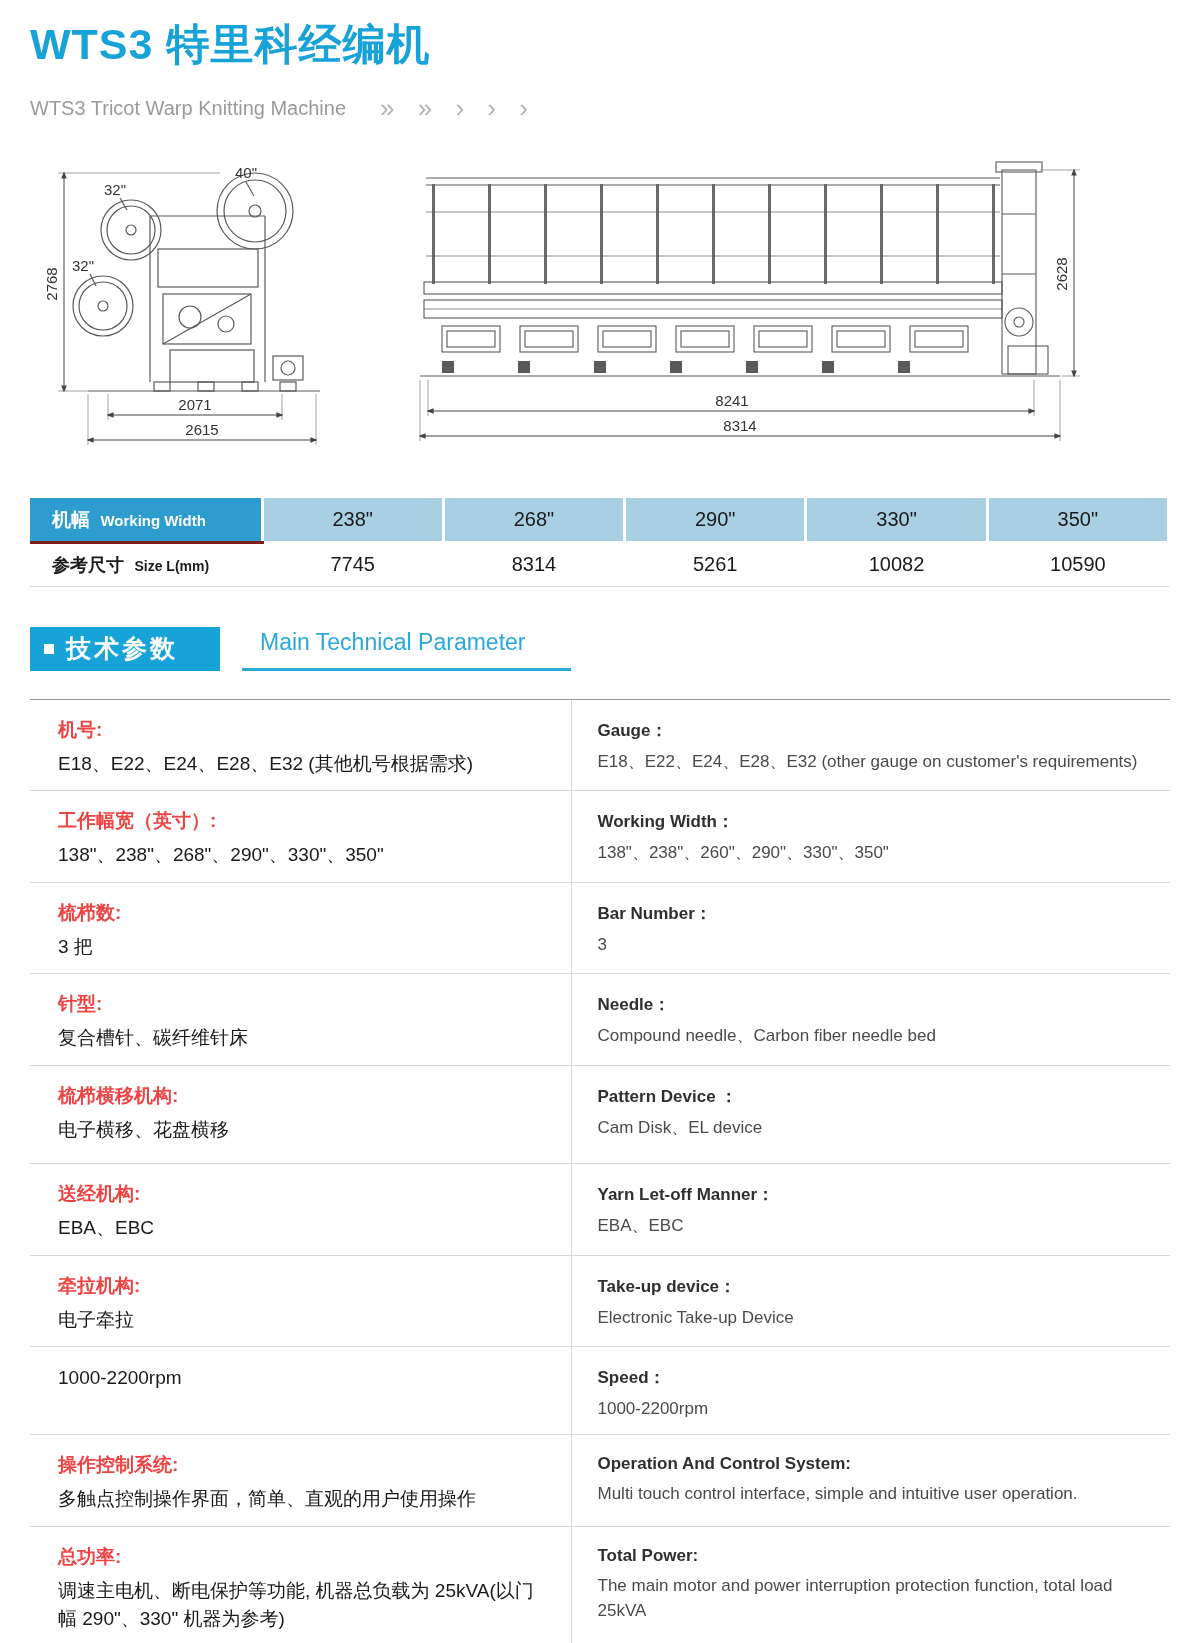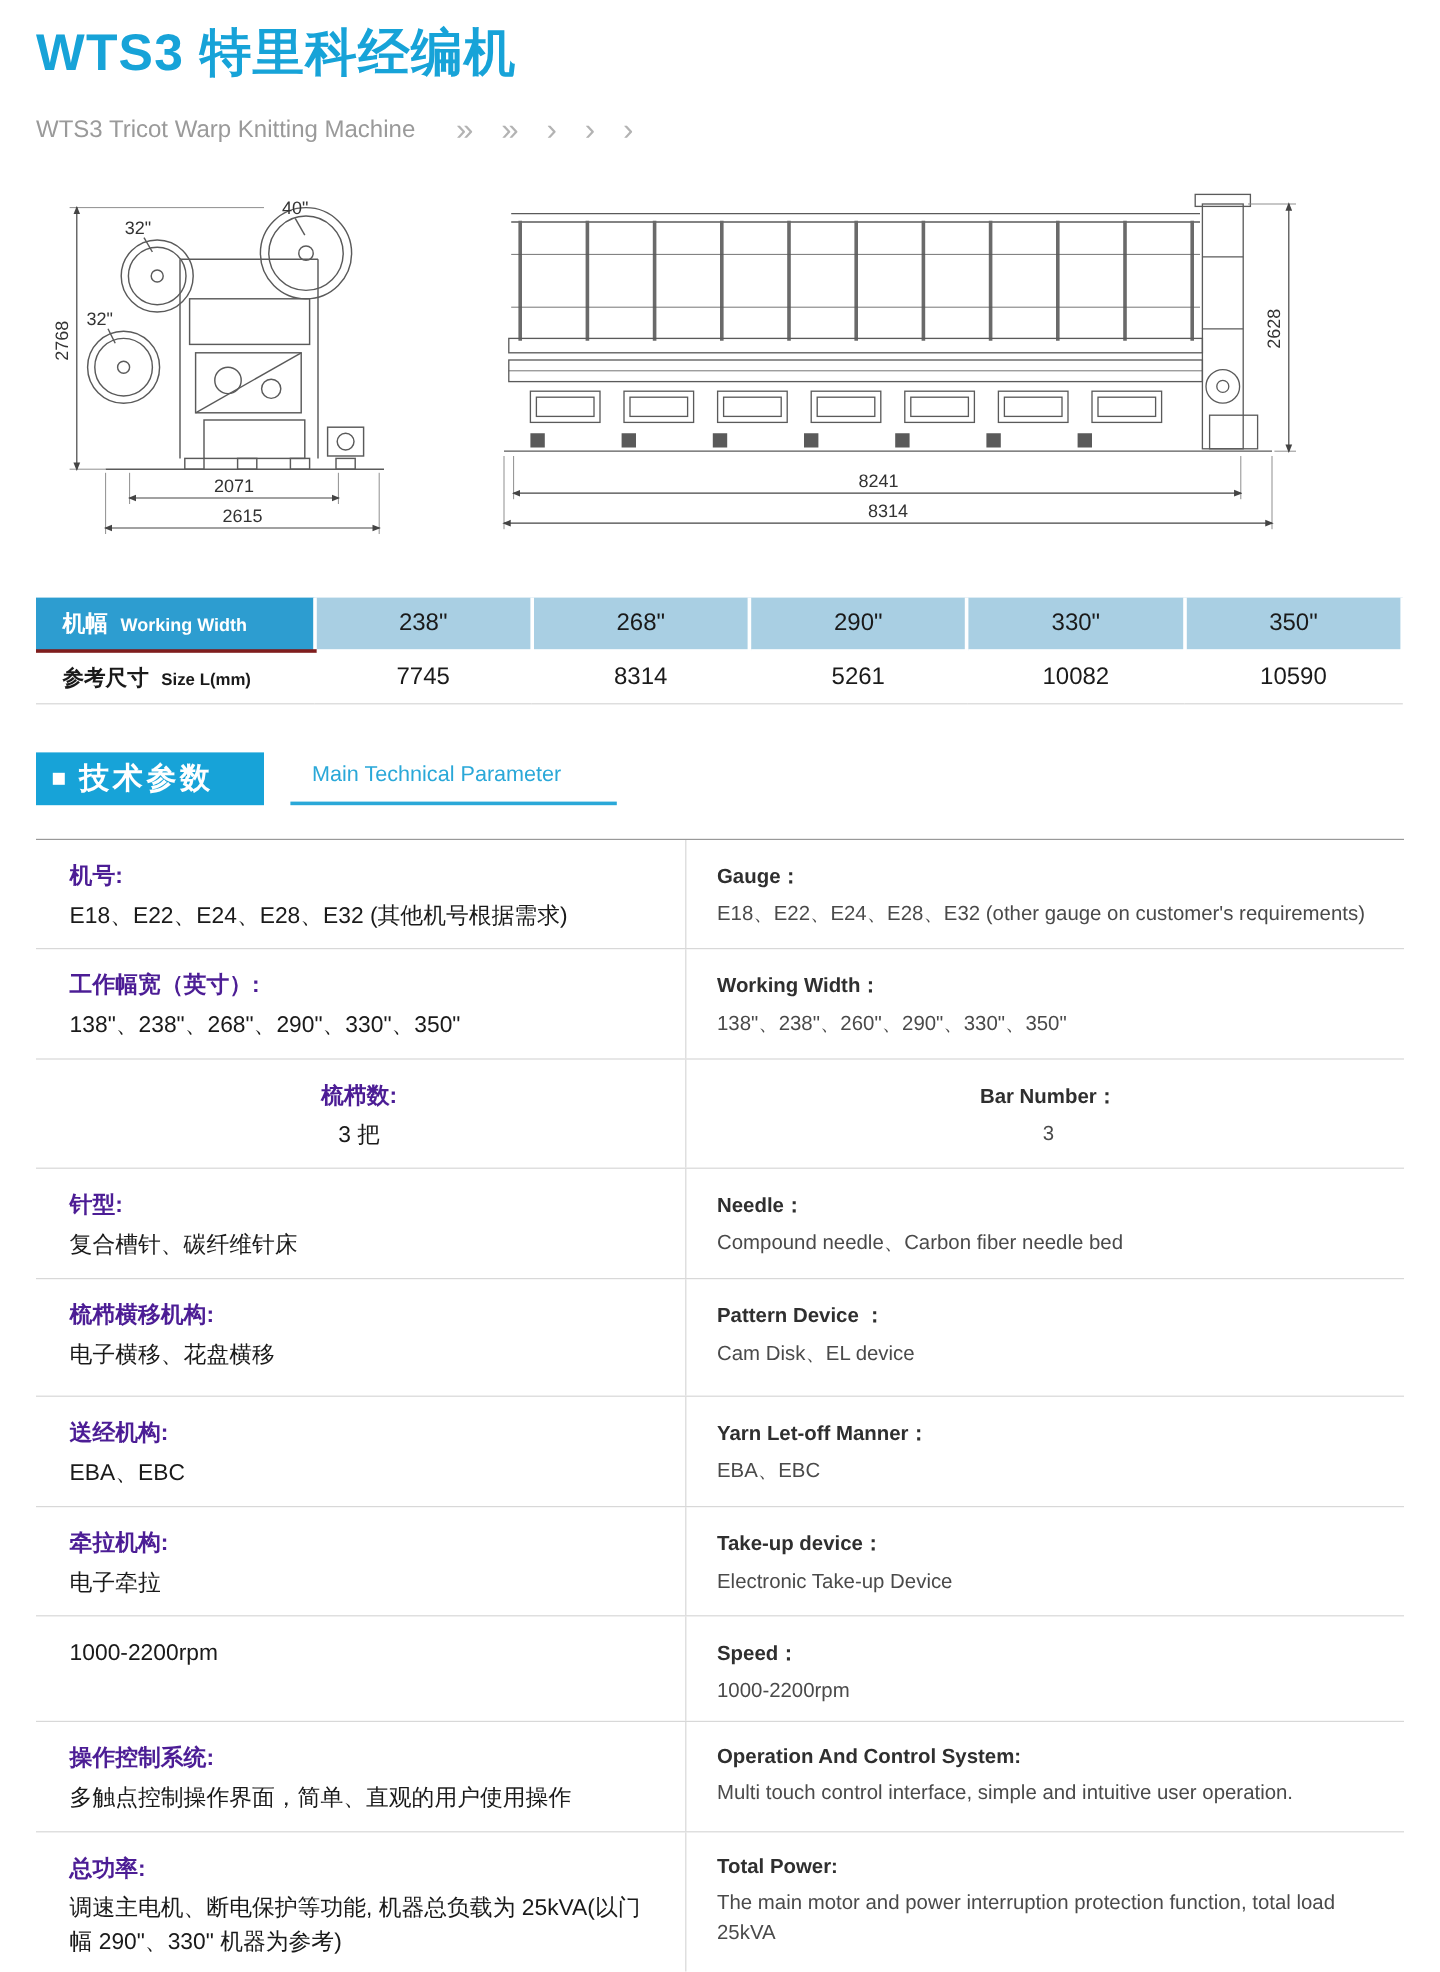--- a/index.html
+++ b/index.html
@@ -38,35 +38,35 @@
   .wt-bc { font-size: 20px; border-bottom: 1px solid #d6d6d6; }
 
   
   .section { display: flex; align-items: stretch; margin-top: 40px; }
   .section-badge { background: #17a3d8; color: #fff; width: 190px; height: 44px;
                    display: flex; align-items: center; padding-left: 14px; }
   .bullet { width: 10px; height: 10px; background: #fff; display: inline-block; margin-right: 12px; }
   .section-badge .txt { font-size: 25px; font-weight: bold; letter-spacing: 3px; }
   .section-en { margin-left: 22px; align-self: flex-end;
                 padding: 0 46px 12px 18px; border-bottom: 3px solid #2aa8d8;
-                font-size: 18px; color: #2aa8d8; }
+                font-size: 23px; color: #2aa8d8; }
 
   
   .spec-table { margin-top: 28px; border-top: 1px solid #999; }
   .spec-row { display: flex; border-bottom: 1px solid #d8d8d8; }
   .spec-row:last-child { border-bottom: 1px solid #999; }
   .spec-cn { width: 47.5%; padding: 17px 30px 12px 28px; border-right: 1px solid #d8d8d8; }
   .spec-en { flex: 1; padding: 19px 20px 12px 26px; }
-  .cn-label { font-size: 19px; font-weight: bold; color: #4c1d95; margin-bottom: 7px; }
+  .cn-label { font-size: 19px; font-weight: bold; color: #ef4444; margin-bottom: 7px; }
   .cn-value { font-size: 19px; color: #1a1a1a; line-height: 1.5; }
   .en-label { font-size: 17px; font-weight: bold; color: #2f2f2f; margin-bottom: 7px; }
   .en-value { font-size: 17px; color: #4a4a4a; line-height: 1.5; }
   .spec-row:nth-child(1)  { min-height: 78px; }
   .spec-row:nth-child(2)  { min-height: 80px; }
-  .spec-row:nth-child(3)  { min-height: 88px; text-align: center; }
+  .spec-row:nth-child(3)  { min-height: 88px; }
   .spec-row:nth-child(4)  { min-height: 92px; }
   .spec-row:nth-child(5)  { min-height: 98px; }
   .spec-row:nth-child(6)  { min-height: 82px; }
   .spec-row:nth-child(7)  { min-height: 82px; }
   .spec-row:nth-child(8)  { min-height: 80px; }
   .spec-row:nth-child(9)  { min-height: 92px; }
   .spec-row:nth-child(10) { min-height: 168px; }
 </style>
 </head>
 <body>

